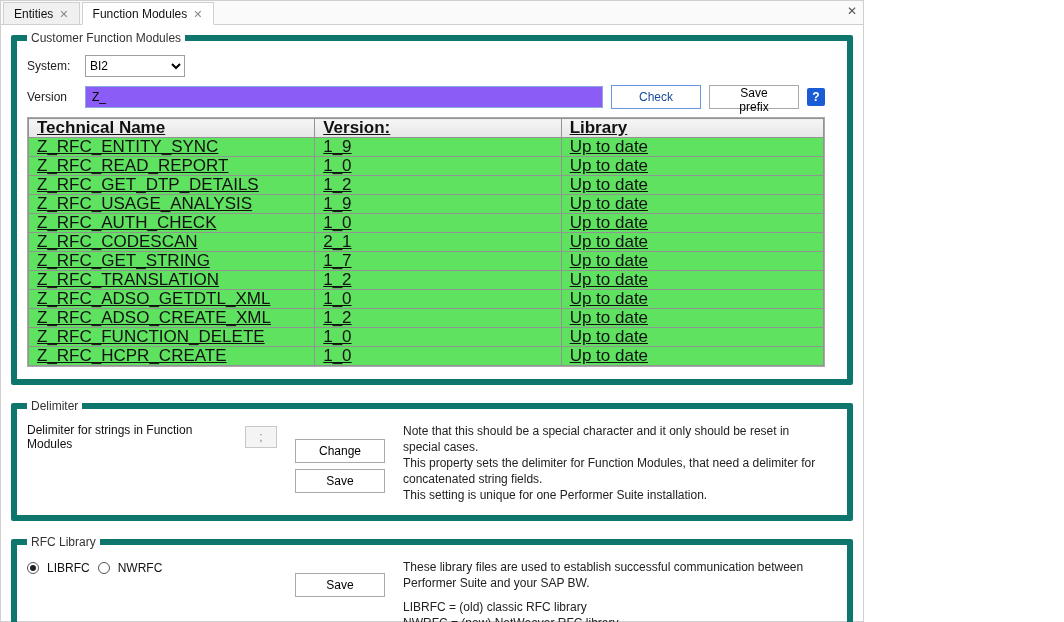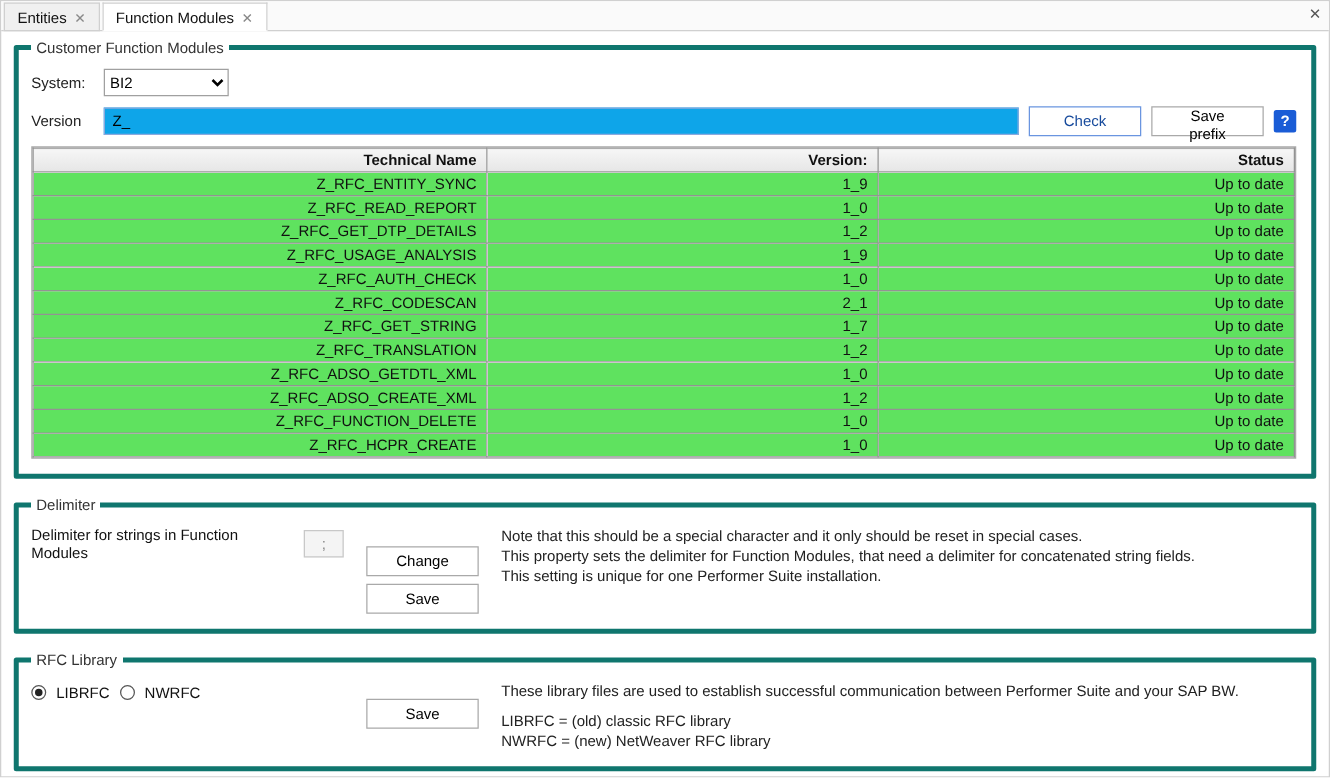--- a/index.html
+++ b/index.html
@@ -1,40 +1,40 @@
 <!DOCTYPE html>
 <html><head>
 <meta charset="utf-8">
 <style>
 * { box-sizing: border-box; font-family: "Segoe UI", Tahoma, Arial, sans-serif; font-size: 12px; }
 html, body { margin:0; padding:0; background:#fff; color:#111; }
-.window { width:1064px; height:622px; border:1px solid #d0d0d0; position:relative; background:#fff; }
+.window { width:864px; height:622px; border:1px solid #d0d0d0; position:relative; background:#fff; }
 .tabs { display:flex; align-items:flex-end; height:24px; border-bottom:1px solid #d0d0d0; background:#fafafa; }
 .tab { display:flex; align-items:center; gap:6px; padding:4px 10px 3px 10px; border:1px solid #d0d0d0; border-bottom:1px solid #d0d0d0; background:#f0f0f0; margin-left:2px; margin-bottom:-1px; cursor:pointer; }
 .tab.active { background:#fff; border-bottom:1px solid #fff; }
 .tab .x { color:#888; font-size:11px; }
 .win-x { position:absolute; right:6px; top:3px; color:#555; cursor:pointer; }
 
 .content { position:absolute; left:10px; right:10px; top:30px; bottom:10px; }
 
-fieldset { border:4px solid #0f766e; border-radius:2px; padding:10px 12px 12px 10px; margin:0 0 14px 0; position:relative; }
+fieldset { border:6px solid #0f766e; border-radius:2px; padding:10px 22px 12px 10px; margin:0 0 14px 0; position:relative; }
 fieldset > legend { padding:0 4px; color:#333; background:#fff; }
 
 .row { display:flex; align-items:center; gap:8px; margin-bottom:8px; }
 .lbl { width:50px; color:#222; }
 select.sys { width:100px; height:22px; border:1px solid #a0a0a0; background:#fff; }
-input.prefix { flex:1; height:22px; border:1px solid #8aa9de; padding:0 6px; background:#0ea5e9; }
+input.prefix { flex:1; height:22px; border:1px solid #8aa9de; padding:0 6px; background:#8b5cf6; }
 button { height:24px; background:#fff; border:1px solid #a9a9a9; padding:0 14px; cursor:pointer; }
 button.primary { border-color:#6a95e0; color:#174a9c; width:90px; }
 button.prefix-save { width:90px; }
 .help { width:18px; height:18px; background:#1a5cd6; color:#fff; border-radius:2px; display:flex; align-items:center; justify-content:center; font-weight:bold; font-size:12px; cursor:pointer; }
 
 .table-wrap { border:1px solid #a9a9a9; }
 table { width:100%; border-collapse:collapse; table-layout:fixed; }
-th, td { border:1px solid #939393; text-align:right; padding:2px 8px; height:18px; font-size:12px; line-height:14px; overflow:hidden; white-space:nowrap; }
+th, td { border:1px solid #939393; text-align:left; padding:2px 8px; height:18px; font-size:17px; line-height:14px; overflow:hidden; white-space:nowrap;text-decoration:underline; }
 th { background:linear-gradient(#f6f6f6,#e6e6e6); font-weight:bold; }
 td { background:#5fe25f; }
 col.c1 { width:36%; }
 col.c2 { width:31%; }
 col.c3 { width:33%; }
 
 .delim-body { display:flex; align-items:flex-start; gap:18px; }
 .delim-left { display:flex; align-items:center; gap:10px; width:250px; }
 .delim-input { width:32px; height:22px; border:1px solid #c8c8c8; background:#f4f4f4; color:#888; text-align:center; }
 .delim-btns { display:flex; flex-direction:column; gap:6px;margin-top:16px; }
@@ -90,21 +90,21 @@
         <table>
           <colgroup>
               <col class="c1">
               <col class="c2">
               <col class="c3">
             </colgroup>
           <thead>
             <tr>
               <th>Technical Name</th>
               <th>Version:</th>
-              <th>Status</th>
+              <th>Library</th>
             </tr>
           </thead>
           <tbody id="rows">
               <tr>
                 <td>Z_RFC_ENTITY_SYNC</td>
                 <td>1_9</td>
                 <td>Up to date</td>
               </tr>
               <tr>
                 <td>Z_RFC_READ_REPORT</td>

